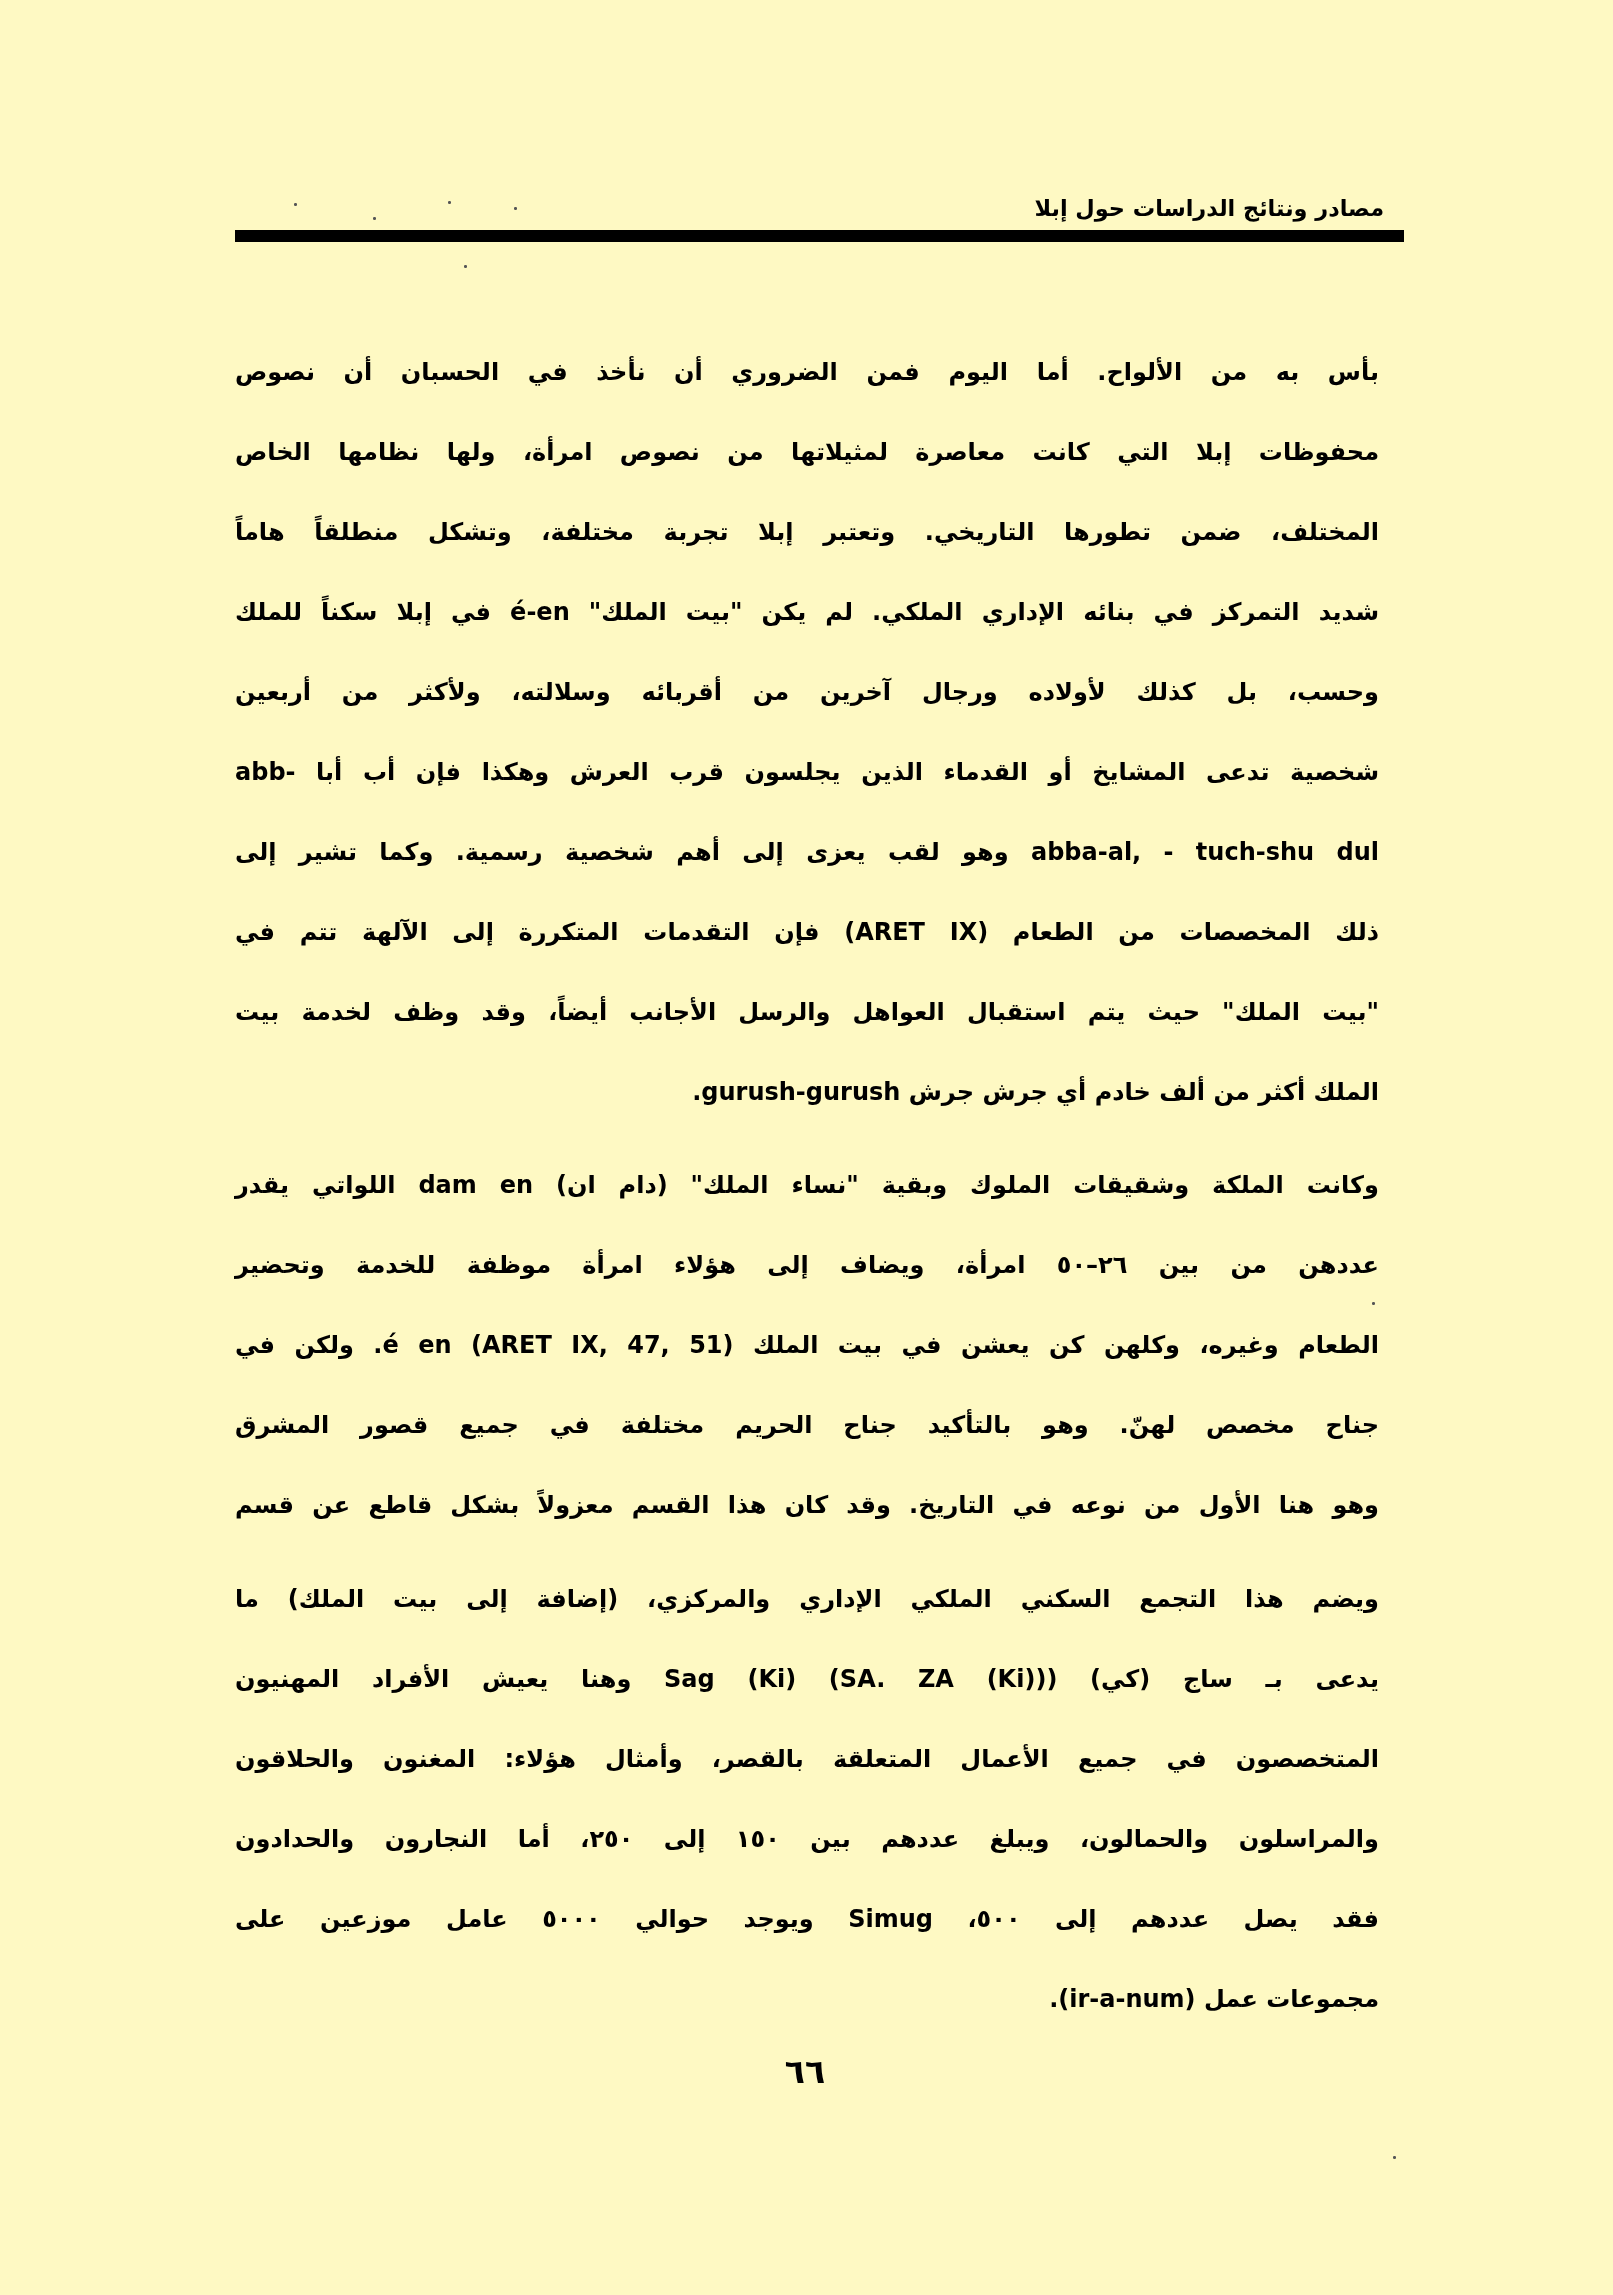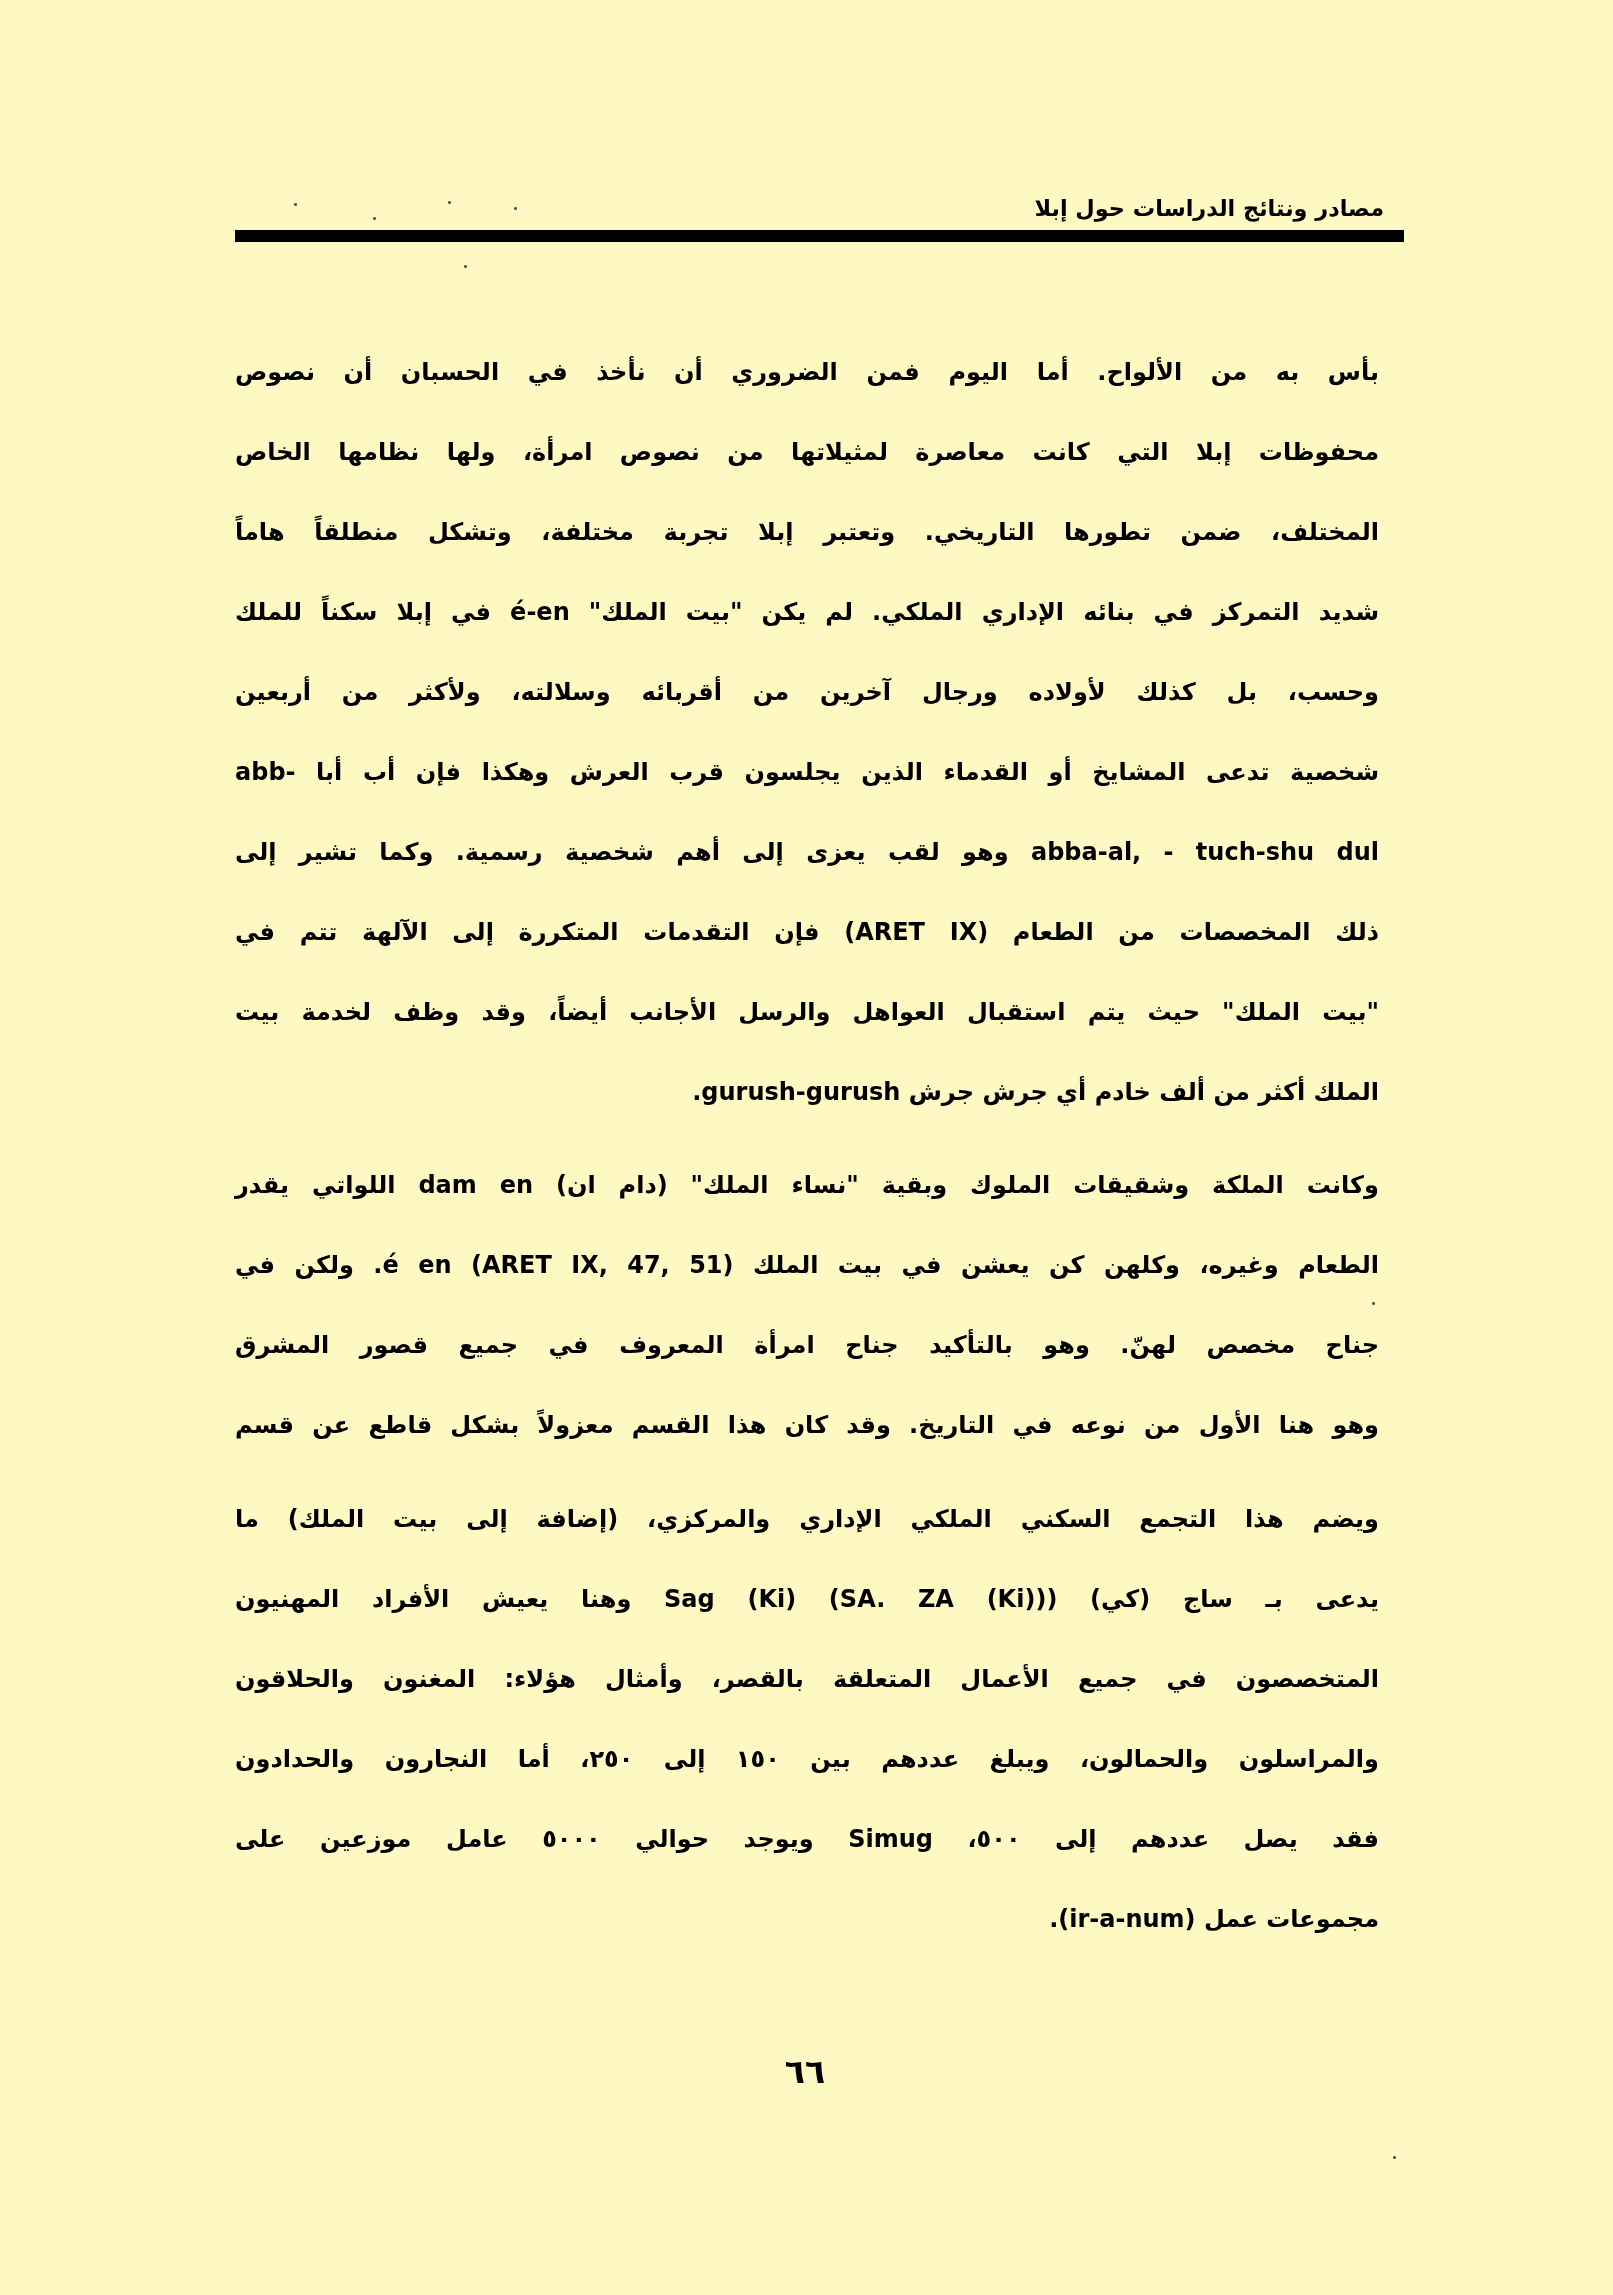--- a/index.html
+++ b/index.html
@@ -114,22 +114,23 @@
       <span class="line">وحسب، بل كذلك لأولاده ورجال آخرين من أقربائه وسلالته، ولأكثر من أربعين</span>
       <span class="line">شخصية تدعى المشايخ أو القدماء الذين يجلسون قرب العرش وهكذا فإن أب أبا -abb</span>
       <span class="line">abba-al, - tuch-shu dul وهو لقب يعزى إلى أهم شخصية رسمية. وكما تشير إلى</span>
       <span class="line">ذلك المخصصات من الطعام (ARET IX) فإن التقدمات المتكررة إلى الآلهة تتم في</span>
       <span class="line">"بيت الملك" حيث يتم استقبال العواهل والرسل الأجانب أيضاً، وقد وظف لخدمة بيت</span>
       <span class="line last">الملك أكثر من ألف خادم أي جرش جرش gurush-gurush.</span>
     </div>
 
     <div class="paragraph">
       <span class="line">وكانت الملكة وشقيقات الملوك وبقية "نساء الملك" (دام ان) dam en اللواتي يقدر</span>
+      <span class="line">عددهن من بين ٢٦–٥٠ امرأة، ويضاف إلى هؤلاء امرأة موظفة للخدمة وتحضير</span>
       <span class="line">الطعام وغيره، وكلهن كن يعشن في بيت الملك é en (ARET IX, 47, 51). ولكن في</span>
-      <span class="line">جناح مخصص لهنّ. وهو بالتأكيد جناح امرأة المعروف في جميع قصور المشرق</span>
+      <span class="line">جناح مخصص لهنّ. وهو بالتأكيد جناح الحريم مختلفة في جميع قصور المشرق</span>
       <span class="line">وهو هنا الأول من نوعه في التاريخ. وقد كان هذا القسم معزولاً بشكل قاطع عن قسم</span>
     </div>
 
     <div class="paragraph">
       <span class="line">ويضم هذا التجمع السكني الملكي الإداري والمركزي، (إضافة إلى بيت الملك) ما</span>
       <span class="line">يدعى بـ ساج (كي) ((SA. ZA (Ki)) (Sag (Ki وهنا يعيش الأفراد المهنيون</span>
       <span class="line">المتخصصون في جميع الأعمال المتعلقة بالقصر، وأمثال هؤلاء: المغنون والحلاقون</span>
       <span class="line">والمراسلون والحمالون، ويبلغ عددهم بين ١٥٠ إلى ٢٥٠، أما النجارون والحدادون</span>
       <span class="line">فقد يصل عددهم إلى ٥٠٠، Simug ويوجد حوالي ٥٠٠٠ عامل موزعين على</span>
       <span class="line last">مجموعات عمل (ir-a-num).</span>

